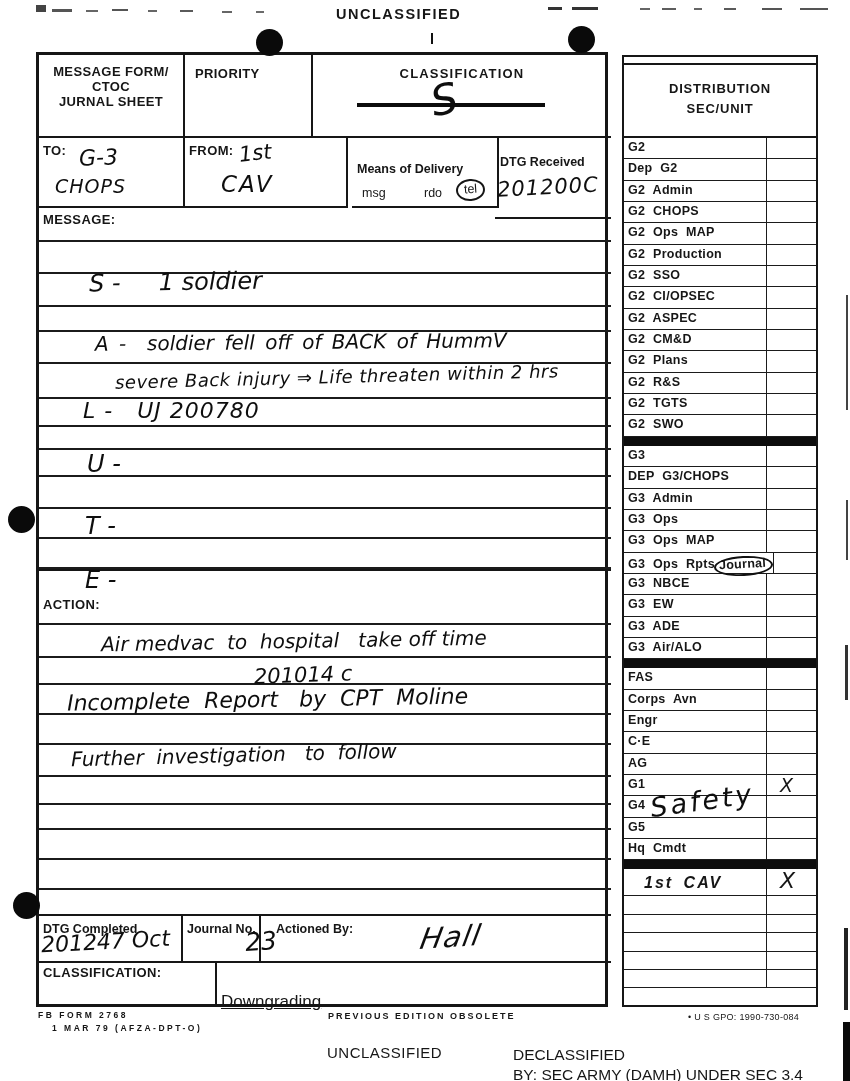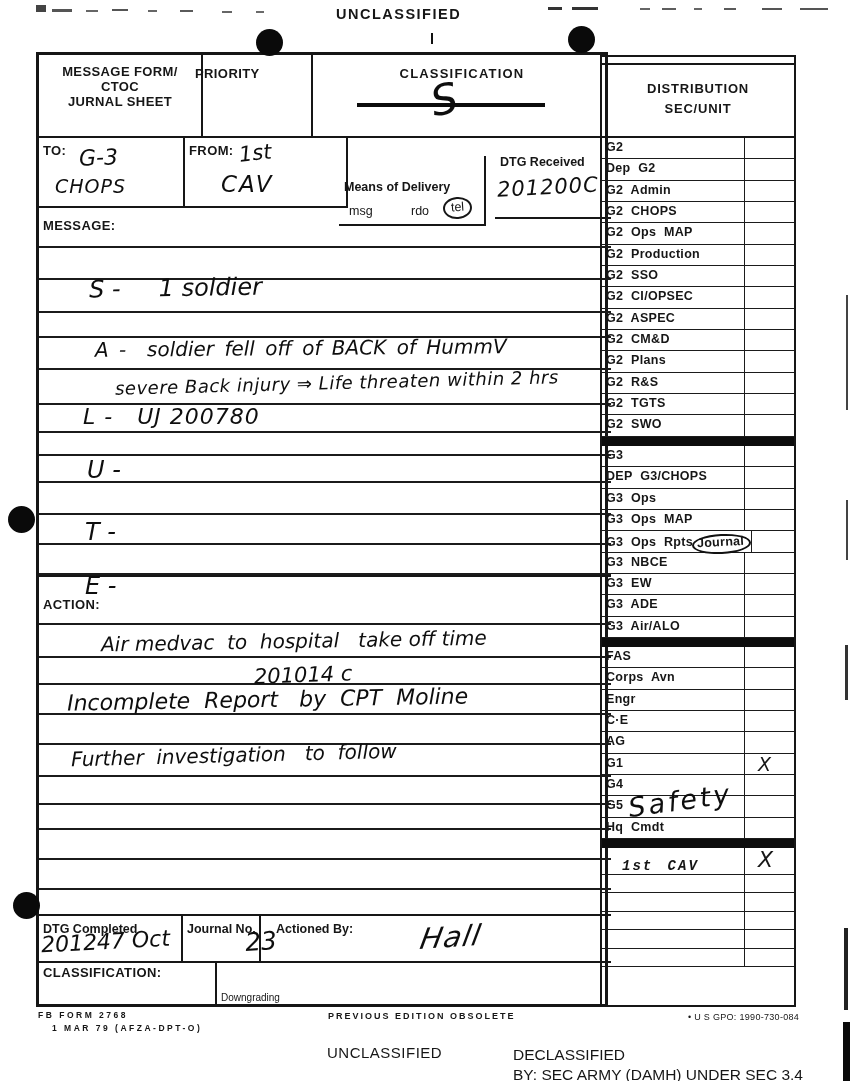--- a/index.html
+++ b/index.html
@@ -12,56 +12,56 @@
   .cell{position:absolute;box-sizing:border-box;}
   .br{border-right:2px solid #161616;} .bb{border-bottom:2px solid #161616;}
   .lbl{font-size:13px;font-weight:700;letter-spacing:.4px;}
   .lbl-sm{font-size:12.5px;font-weight:700;}
   .rule{position:absolute;left:0;right:0;height:2px;background:#1b1b1b;}
   .hw{position:absolute;font-family:"DejaVu Sans",sans-serif;font-style:italic;
       white-space:pre;color:#0e0e0e;line-height:1;}
   .circle-opt{display:inline-block;border:2px solid #161616;border-radius:50%;
       padding:1px 6px 3px 6px;transform:rotate(-4deg);}
   
-  .dist{position:absolute;left:600px;top:55px;width:196px;height:952px;
+  .dist{position:absolute;left:622px;top:55px;width:196px;height:952px;
         border:2.5px solid #161616;box-sizing:border-box;overflow:hidden;}
   .dist-topline{position:absolute;left:0;right:0;top:6px;height:2px;background:#161616;}
   .dhead{height:81px;box-sizing:border-box;border-bottom:2px solid #161616;
          text-align:center;padding-top:22px;font-size:13px;font-weight:700;
          letter-spacing:.8px;line-height:1.55;}
   .drow{display:flex;height:21.35px;box-sizing:border-box;border-bottom:1.6px solid #1b1b1b;}
   .drow.blank{height:18.4px;}
   .drow.cav{height:27px;}
   .dlabel{flex:1;border-right:1.6px solid #1b1b1b;font-size:12.5px;font-weight:600;
           letter-spacing:.3px;word-spacing:4px;padding:3px 0 0 4px;line-height:1.1;
           white-space:nowrap;overflow:visible;}
   .dcheck{width:49px;box-sizing:border-box;}
   .ddiv{height:9px;background:#0d0d0d;}
   .circled{display:inline-block;border:2px solid #111;border-radius:50%;
            padding:0 5px 2px 3px;margin-left:-1px;transform:rotate(-3deg);
            position:relative;z-index:2;background:transparent;}
   .xm{display:block;font-family:"DejaVu Sans",sans-serif;font-style:italic;
       font-size:19px;padding-left:13px;margin-top:-1px;}
-  .hw-inline{font-family:Liberation Mono, monospace;font-style:italic;font-size:14px;
-      letter-spacing:2px;padding-left:16px;display:block;margin-top:8px;}
+  .hw-inline{font-family:Liberation Sans, sans-serif;font-style:italic;font-size:16px;
+      letter-spacing:2px;padding-left:16px;display:block;margin-top:2px;}
   .punch{position:absolute;width:27px;height:27px;border-radius:50%;background:#0a0a0a;z-index:9;}
   .art{position:absolute;z-index:8;}
   .tiny{font-size:8.5px;font-weight:700;letter-spacing:2.5px;line-height:1.5;}
   .strike{position:absolute;height:4px;background:#0c0c0c;}
 </style>
 </head>
 <body>
 
 <div class="page">
 
   <div class="abs" style="left:336px;top:6px;font-size:14.5px;letter-spacing:1.5px;font-weight:600;">UNCLASSIFIED</div>
 
   <div class="form">
 
-    <div class="cell br bb" style="left:0;top:0;width:164px;height:83px;text-align:center;padding-top:9px;">
+    <div class="cell br bb" style="left:0;top:0;width:146px;height:83px;text-align:center;padding-top:9px;">
       <div class="lbl">MESSAGE FORM/</div>
       <div class="lbl">CTOC</div>
       <div class="lbl">JURNAL SHEET</div>
     </div>
     <div class="cell bb" style="left:274px;top:0;width:298px;height:83px;text-align:center;padding-top:9px;">
       <span class="lbl" style="letter-spacing:1.2px;">CLASSIFICATION</span>
     </div>
     <div class="cell br bb" style="left:146px;top:0;width:128px;height:83px;padding:9px 0 0 10px;">
       <span class="lbl">PRIORITY</span>
     </div>
@@ -74,32 +74,32 @@
     </div>
     <div class="hw" style="left:40px;top:92px;font-size:22px;transform:rotate(-2deg);">G-3</div>
     <div class="hw" style="left:16px;top:122px;font-size:19px;letter-spacing:1px;">CHOPS</div>
 
     <div class="cell br bb" style="left:146px;top:83px;width:163px;height:70px;padding:3px 0 0 4px;">
       <span class="lbl">FROM:</span>
     </div>
     <div class="hw" style="left:200px;top:88px;font-size:21px;transform:rotate(-6deg);">1st</div>
     <div class="hw" style="left:182px;top:118px;font-size:23px;letter-spacing:2px;">CAV</div>
 
-    <div class="cell br bb" style="left:300px;top:83px;width:147px;height:70px;padding:21px 0 0 5px;margin-top:18px;">
+    <div class="cell br bb" style="left:313px;top:83px;width:147px;height:70px;padding:21px 0 0 5px;">
       <span class="lbl-sm">Means of Delivery</span>
       <span class="abs" style="left:10px;top:48px;font-size:12.5px;">msg</span>
       <span class="abs" style="left:72px;top:48px;font-size:12.5px;">rdo</span>
       <span class="abs circle-opt" style="left:104px;top:41px;font-size:12.5px;">tel</span>
     </div>
     <div class="cell bb" style="left:456px;top:94px;width:116px;height:70px;padding:3px 0 0 5px;">
       <span class="lbl-sm">DTG Received</span>
     </div>
     <div class="hw" style="left:458px;top:122px;font-size:21px;transform:rotate(-3deg);letter-spacing:1px;">201200C</div>
 
-    <div class="cell bb" style="left:0;top:161px;width:572px;height:361px;">
+    <div class="cell bb" style="left:0;top:155px;width:572px;height:361px;">
       <span class="lbl" style="position:absolute;left:4px;top:2px;">MESSAGE:</span>
       <div class="rule" style="top:30px"></div>
       <div class="rule" style="top:62px"></div>
       <div class="rule" style="top:95px"></div>
       <div class="rule" style="top:120px"></div>
       <div class="rule" style="top:152px"></div>
       <div class="rule" style="top:187px"></div>
       <div class="rule" style="top:215px"></div>
       <div class="rule" style="top:238px"></div>
       <div class="rule" style="top:265px"></div>
@@ -144,21 +144,21 @@
     <div class="hw" style="left:206px;top:874px;font-size:25px;transform:rotate(-4deg);">23</div>
 
     <div class="cell bb" style="left:222px;top:861px;width:350px;height:47px;padding:3px 0 0 15px;">
       <span class="lbl-sm">Actioned  By:</span>
     </div>
     <div class="hw" style="left:382px;top:868px;font-size:29px;transform:skewX(-14deg) rotate(-4deg);letter-spacing:1px;">Hall</div>
 
     <div class="cell" style="left:0;top:908px;width:572px;height:36px;">
       <span class="lbl" style="position:absolute;left:4px;top:2px;">CLASSIFICATION:</span>
       <div class="abs" style="left:176px;top:0;width:2px;height:44px;background:#161616;"></div>
-      <span class="abs" style="left:182px;top:29px;font-size:10px;">Downgrading</span>
+      <span class="abs" style="left:182px;top:29px;font-size:17px;text-decoration:underline;">Downgrading</span>
     </div>
   </div>
 
   <div class="dist">
     <div class="dist-topline"></div>
     <div class="dhead">
       <div>DISTRIBUTION</div>
       <div>SEC/UNIT</div>
     </div>
 
@@ -218,20 +218,24 @@
         <div class="dlabel">G2 SWO</div>
         <div class="dcheck"></div>
       </div>
     <div class="ddiv"></div>
     <div class="drow">
         <div class="dlabel">G3</div>
         <div class="dcheck"></div>
       </div>
     <div class="drow">
         <div class="dlabel">DEP G3/CHOPS</div>
+        <div class="dcheck"></div>
+      </div>
+    <div class="drow">
+        <div class="dlabel">G3 Admin</div>
         <div class="dcheck"></div>
       </div>
     <div class="drow">
         <div class="dlabel">G3 Ops</div>
         <div class="dcheck"></div>
       </div>
     <div class="drow">
         <div class="dlabel">G3 Ops MAP</div>
         <div class="dcheck"></div>
       </div>

